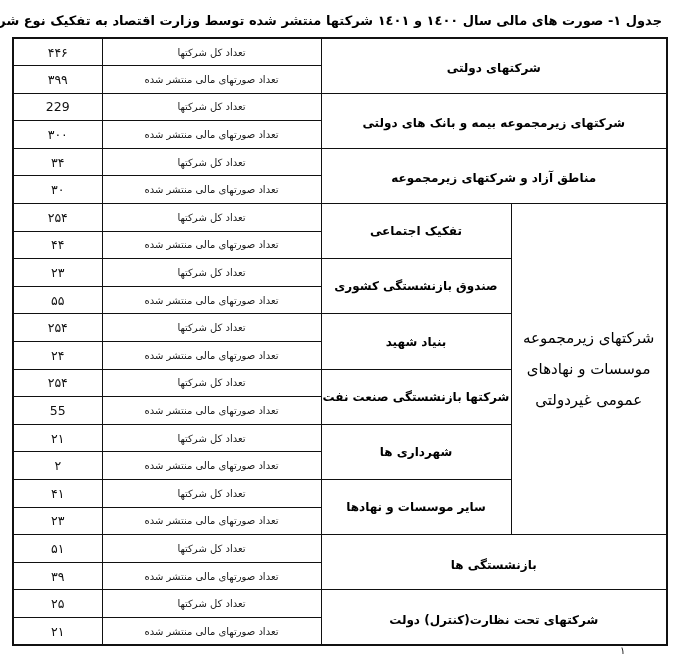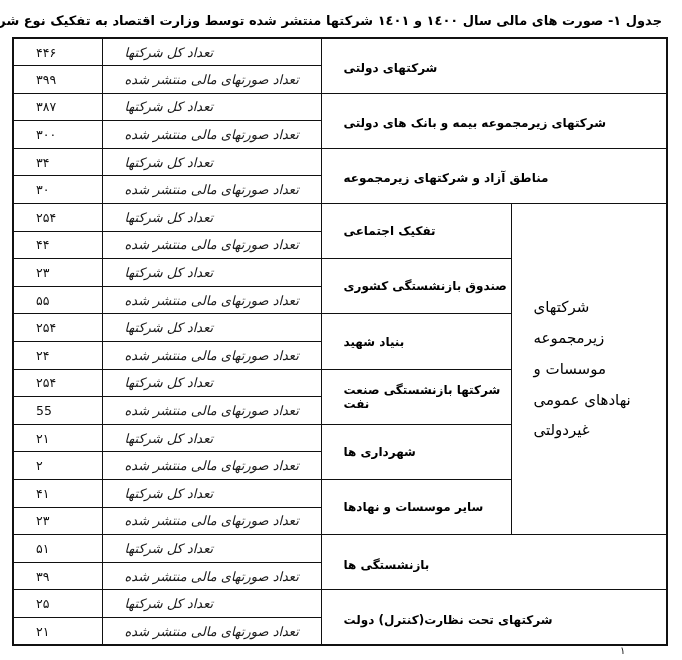--- a/index.html
+++ b/index.html
@@ -24,39 +24,39 @@
   }
   table.fin col.c-super { width:156px; }
   table.fin col.c-cat   { width:190px; }
   table.fin col.c-lbl   { width:219px; }
   table.fin col.c-val   { width:89px;  }
 
   table.fin tr { height:27.6px; }
 
   table.fin td {
     border:1.5px solid #111;
-    text-align:left; vertical-align:middle;
-    background:#fff; overflow:hidden;padding-left:22px;
+    text-align:center; vertical-align:middle;
+    background:#fff; overflow:hidden;
   }
 
   td.cat {
     background:#FFFF00;
     font-weight:bold; font-size:12px;
     direction:rtl;
   }
   td.cat-full { vertical-align:top; padding-top:5px; }
 
   td.super {
     background:#FFFF00;
     font-weight:normal; font-size:15px;
     line-height:2.05; padding:0 9px;
     direction:rtl;
   }
 
-  td.lbl { font-size:13px; color:#1a1a1a; direction:rtl;font-style:italic; }
+  td.lbl { font-size:10px; color:#1a1a1a; direction:rtl; }
   td.val { font-size:12.5px; color:#111; direction:rtl; }
 
   .page-number {
     position:absolute; top:645px; left:620px;
     font-size:10px; color:#111; direction:rtl;
   }
 </style>
 </head>
 <body>
 
@@ -79,21 +79,21 @@
       <td class="val">۴۴۶</td>
     </tr>
     <tr>
       <td class="lbl">تعداد صورتهای مالی منتشر شده</td>
       <td class="val">۳۹۹</td>
     </tr>
 
     <tr>
       <td class="cat cat-full" colspan="2" rowspan="2">شرکتهای زیرمجموعه بیمه و بانک های دولتی</td>
       <td class="lbl">تعداد کل شرکتها</td>
-      <td class="val">۳۸۷</td>
+      <td class="val">229</td>
     </tr>
     <tr>
       <td class="lbl">تعداد صورتهای مالی منتشر شده</td>
       <td class="val">۳۰۰</td>
     </tr>
 
     <tr>
       <td class="cat cat-full" colspan="2" rowspan="2">مناطق آزاد و شرکتهای زیرمجموعه</td>
       <td class="lbl">تعداد کل شرکتها</td>
       <td class="val">۳۴</td>

